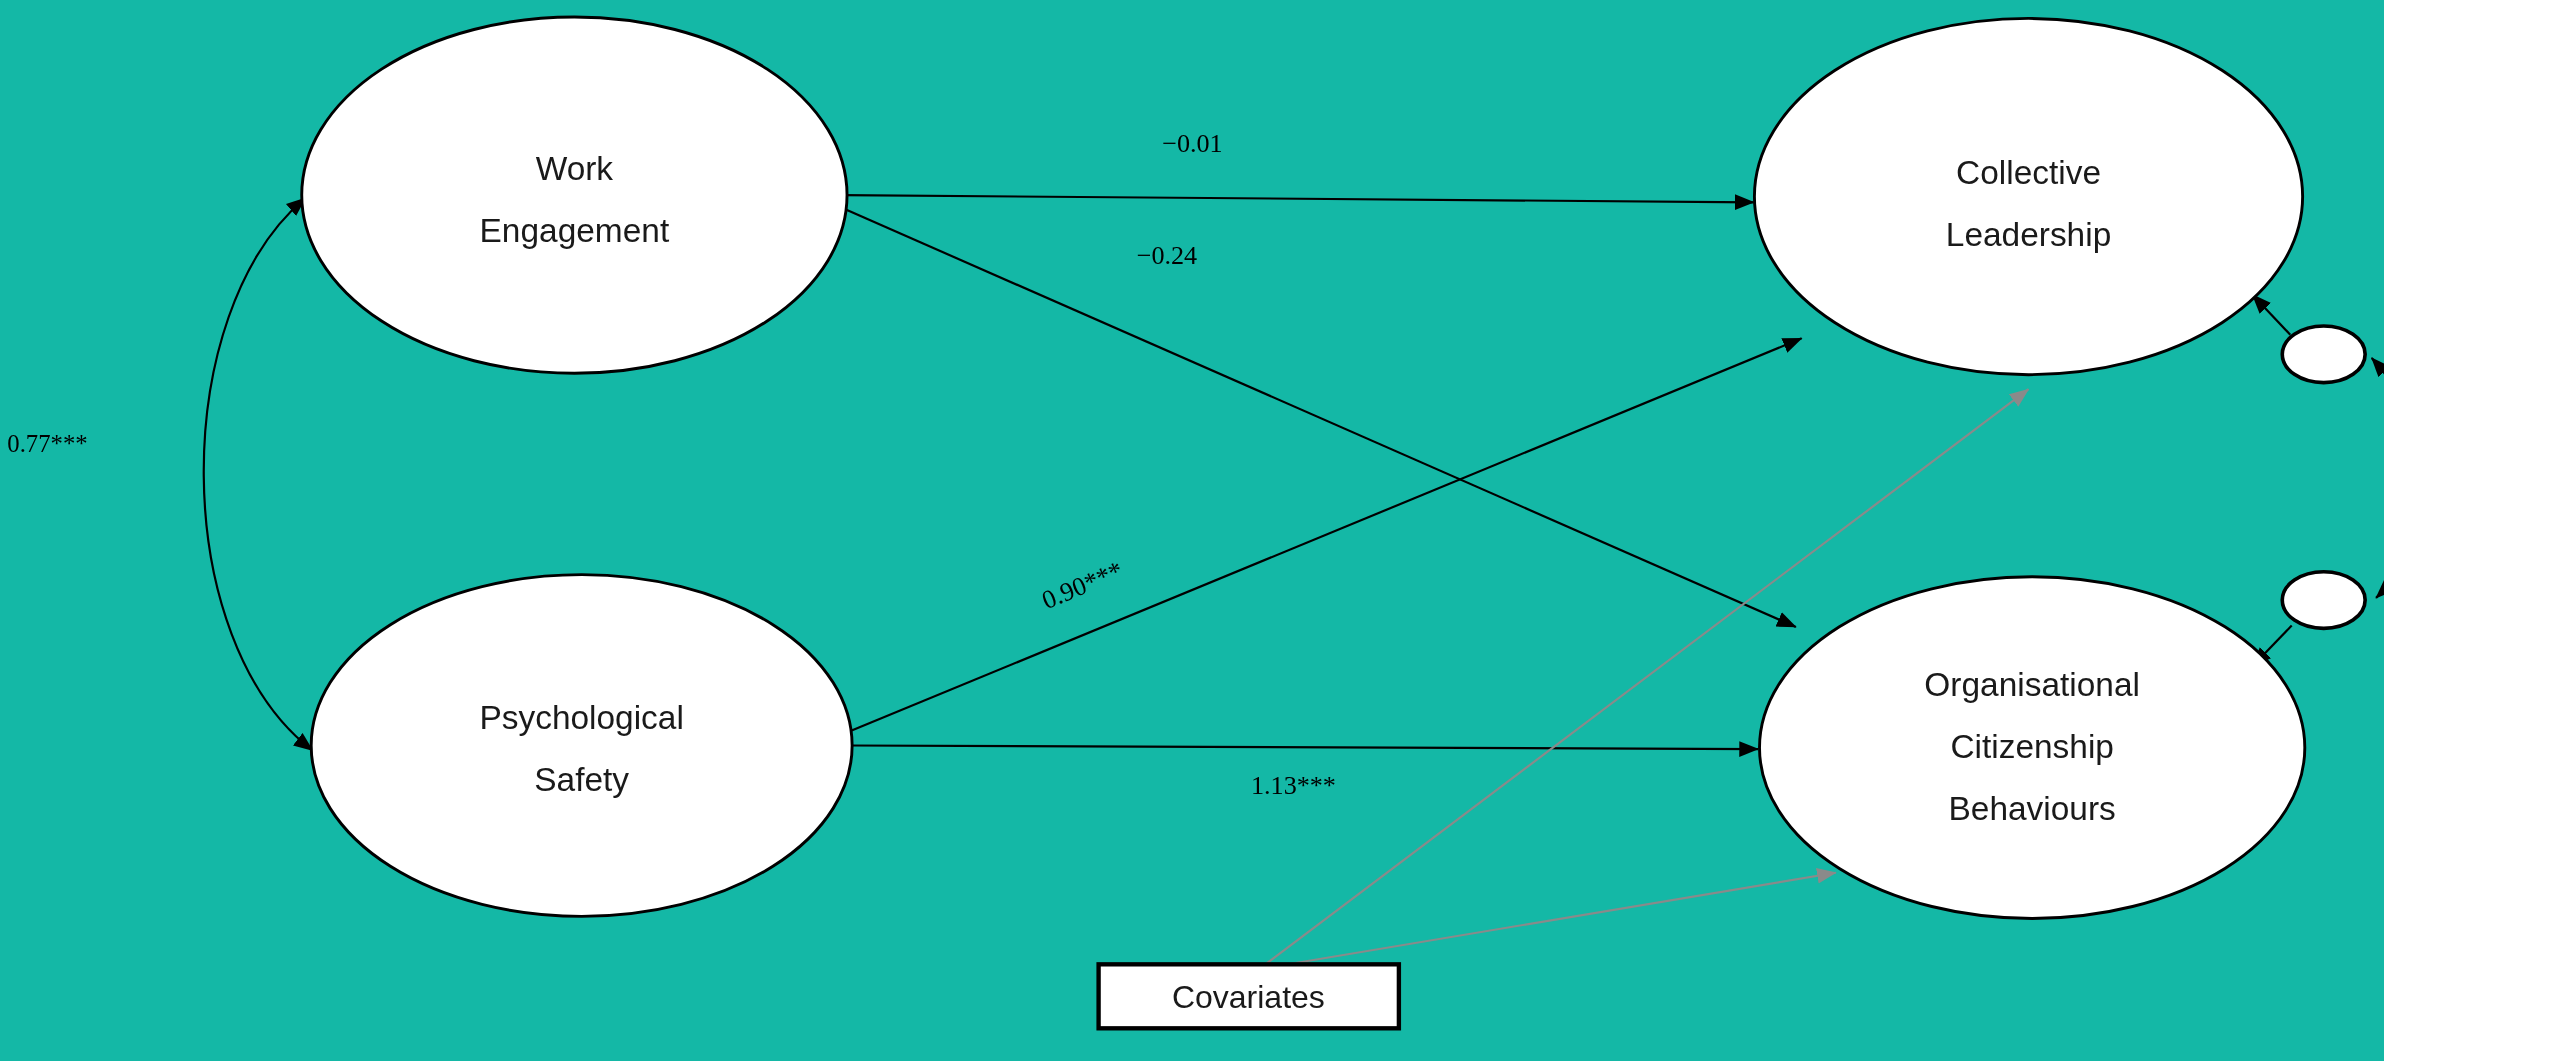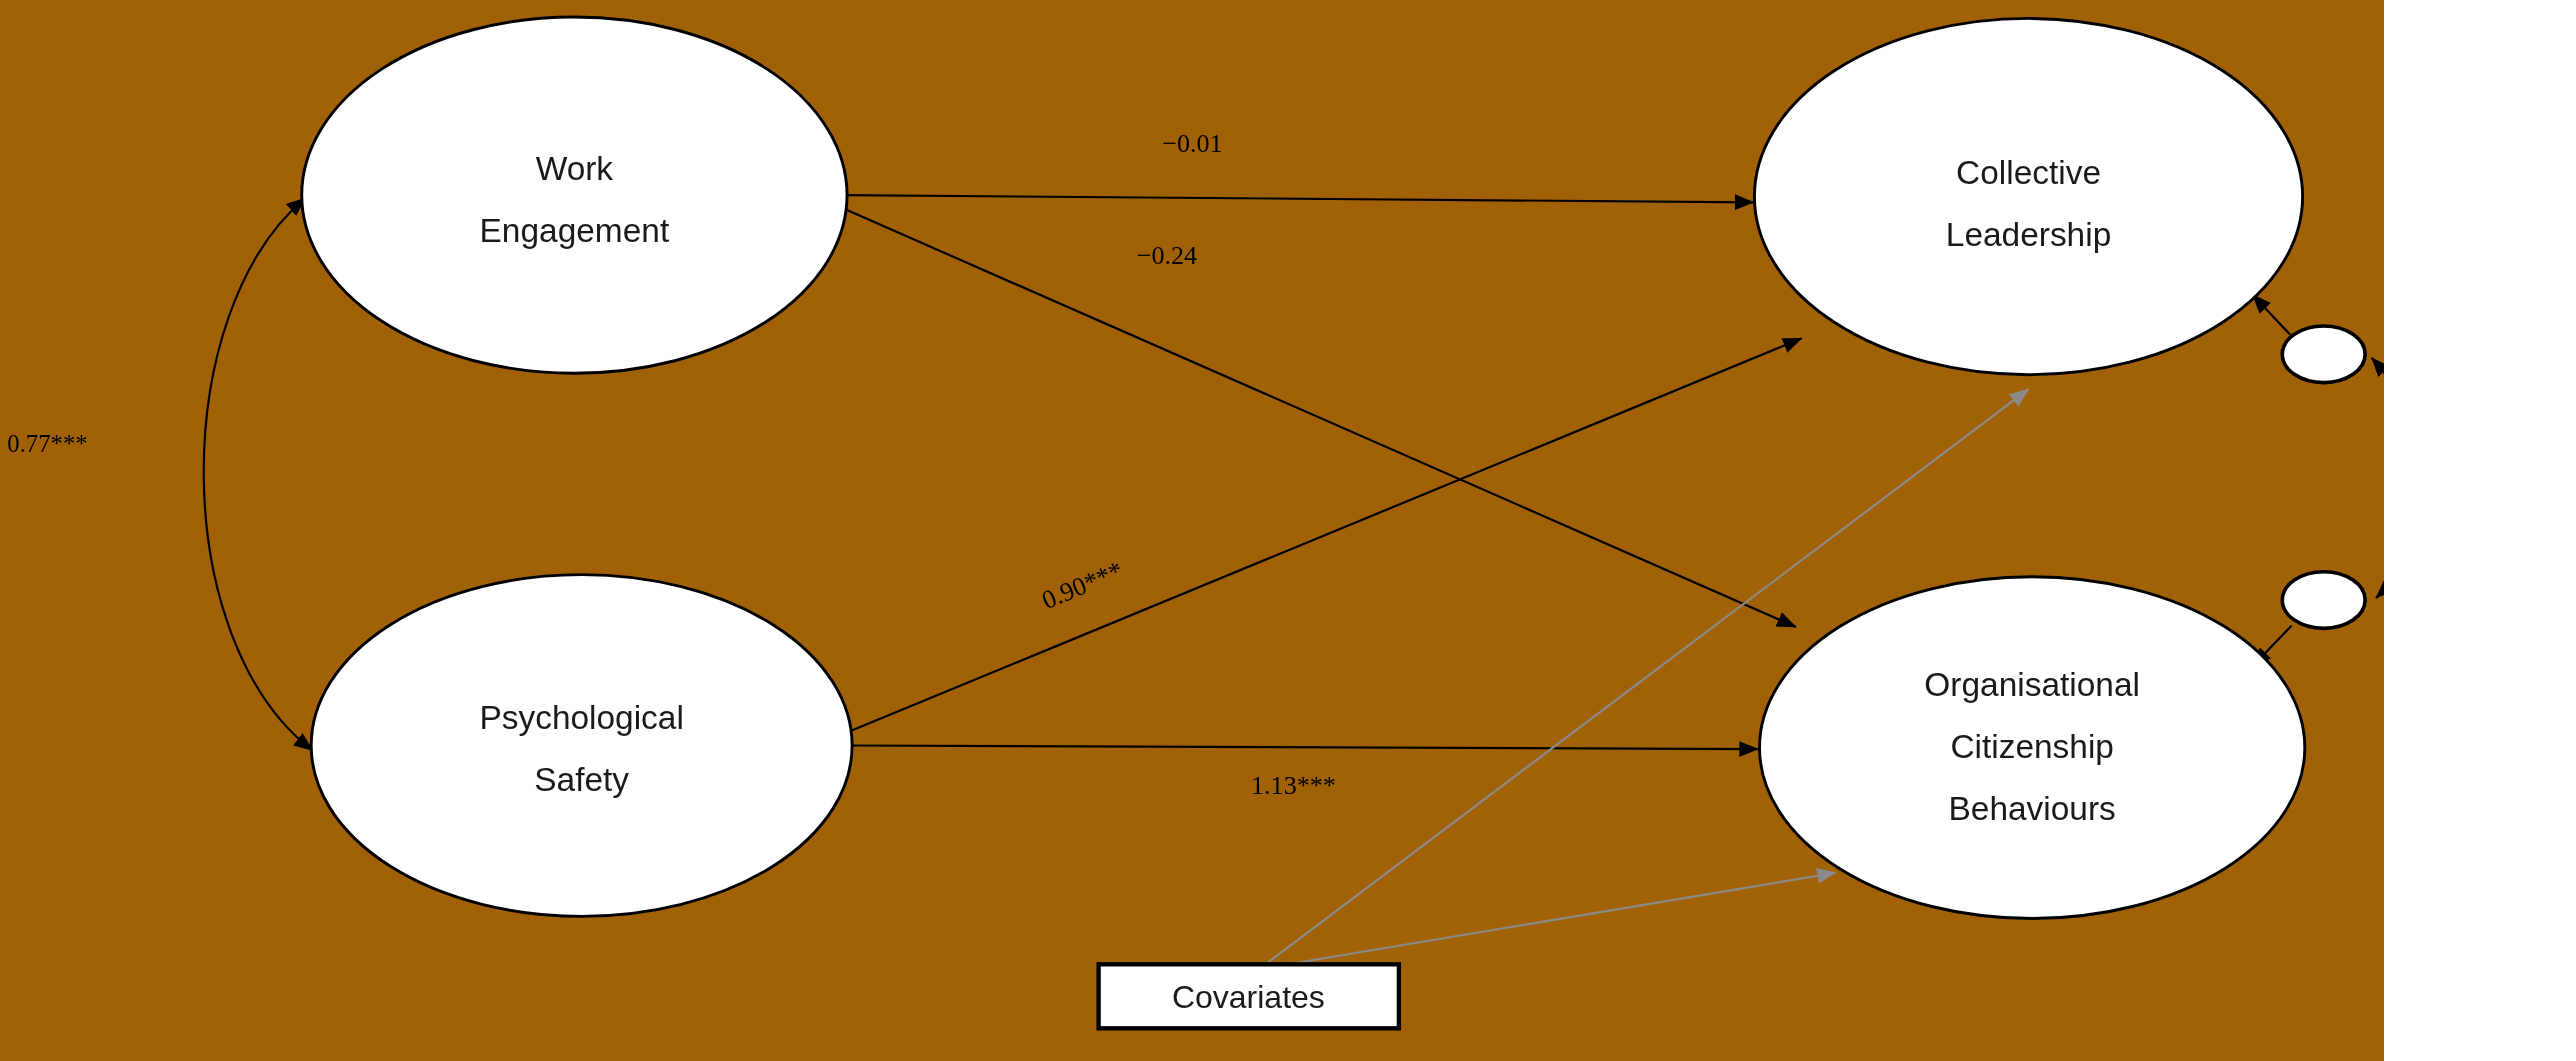--- a/index.html
+++ b/index.html
@@ -4,21 +4,21 @@
 <style>
   html, body {
     margin: 0;
     padding: 0;
     background: #ffffff;
   }
   #canvas-wrap {
     position: relative;
     width: 2384px;
     height: 1062px;
-    background: #a16207;
+    background: #14b8a6;
     overflow: hidden;
     font-family: "Liberation Sans", sans-serif;
   }
   svg#sem-diagram {
     display: block;
     width: 2576px;
     height: 1062px;
   }
   .node-ellipse {
     fill: #ffffff;

